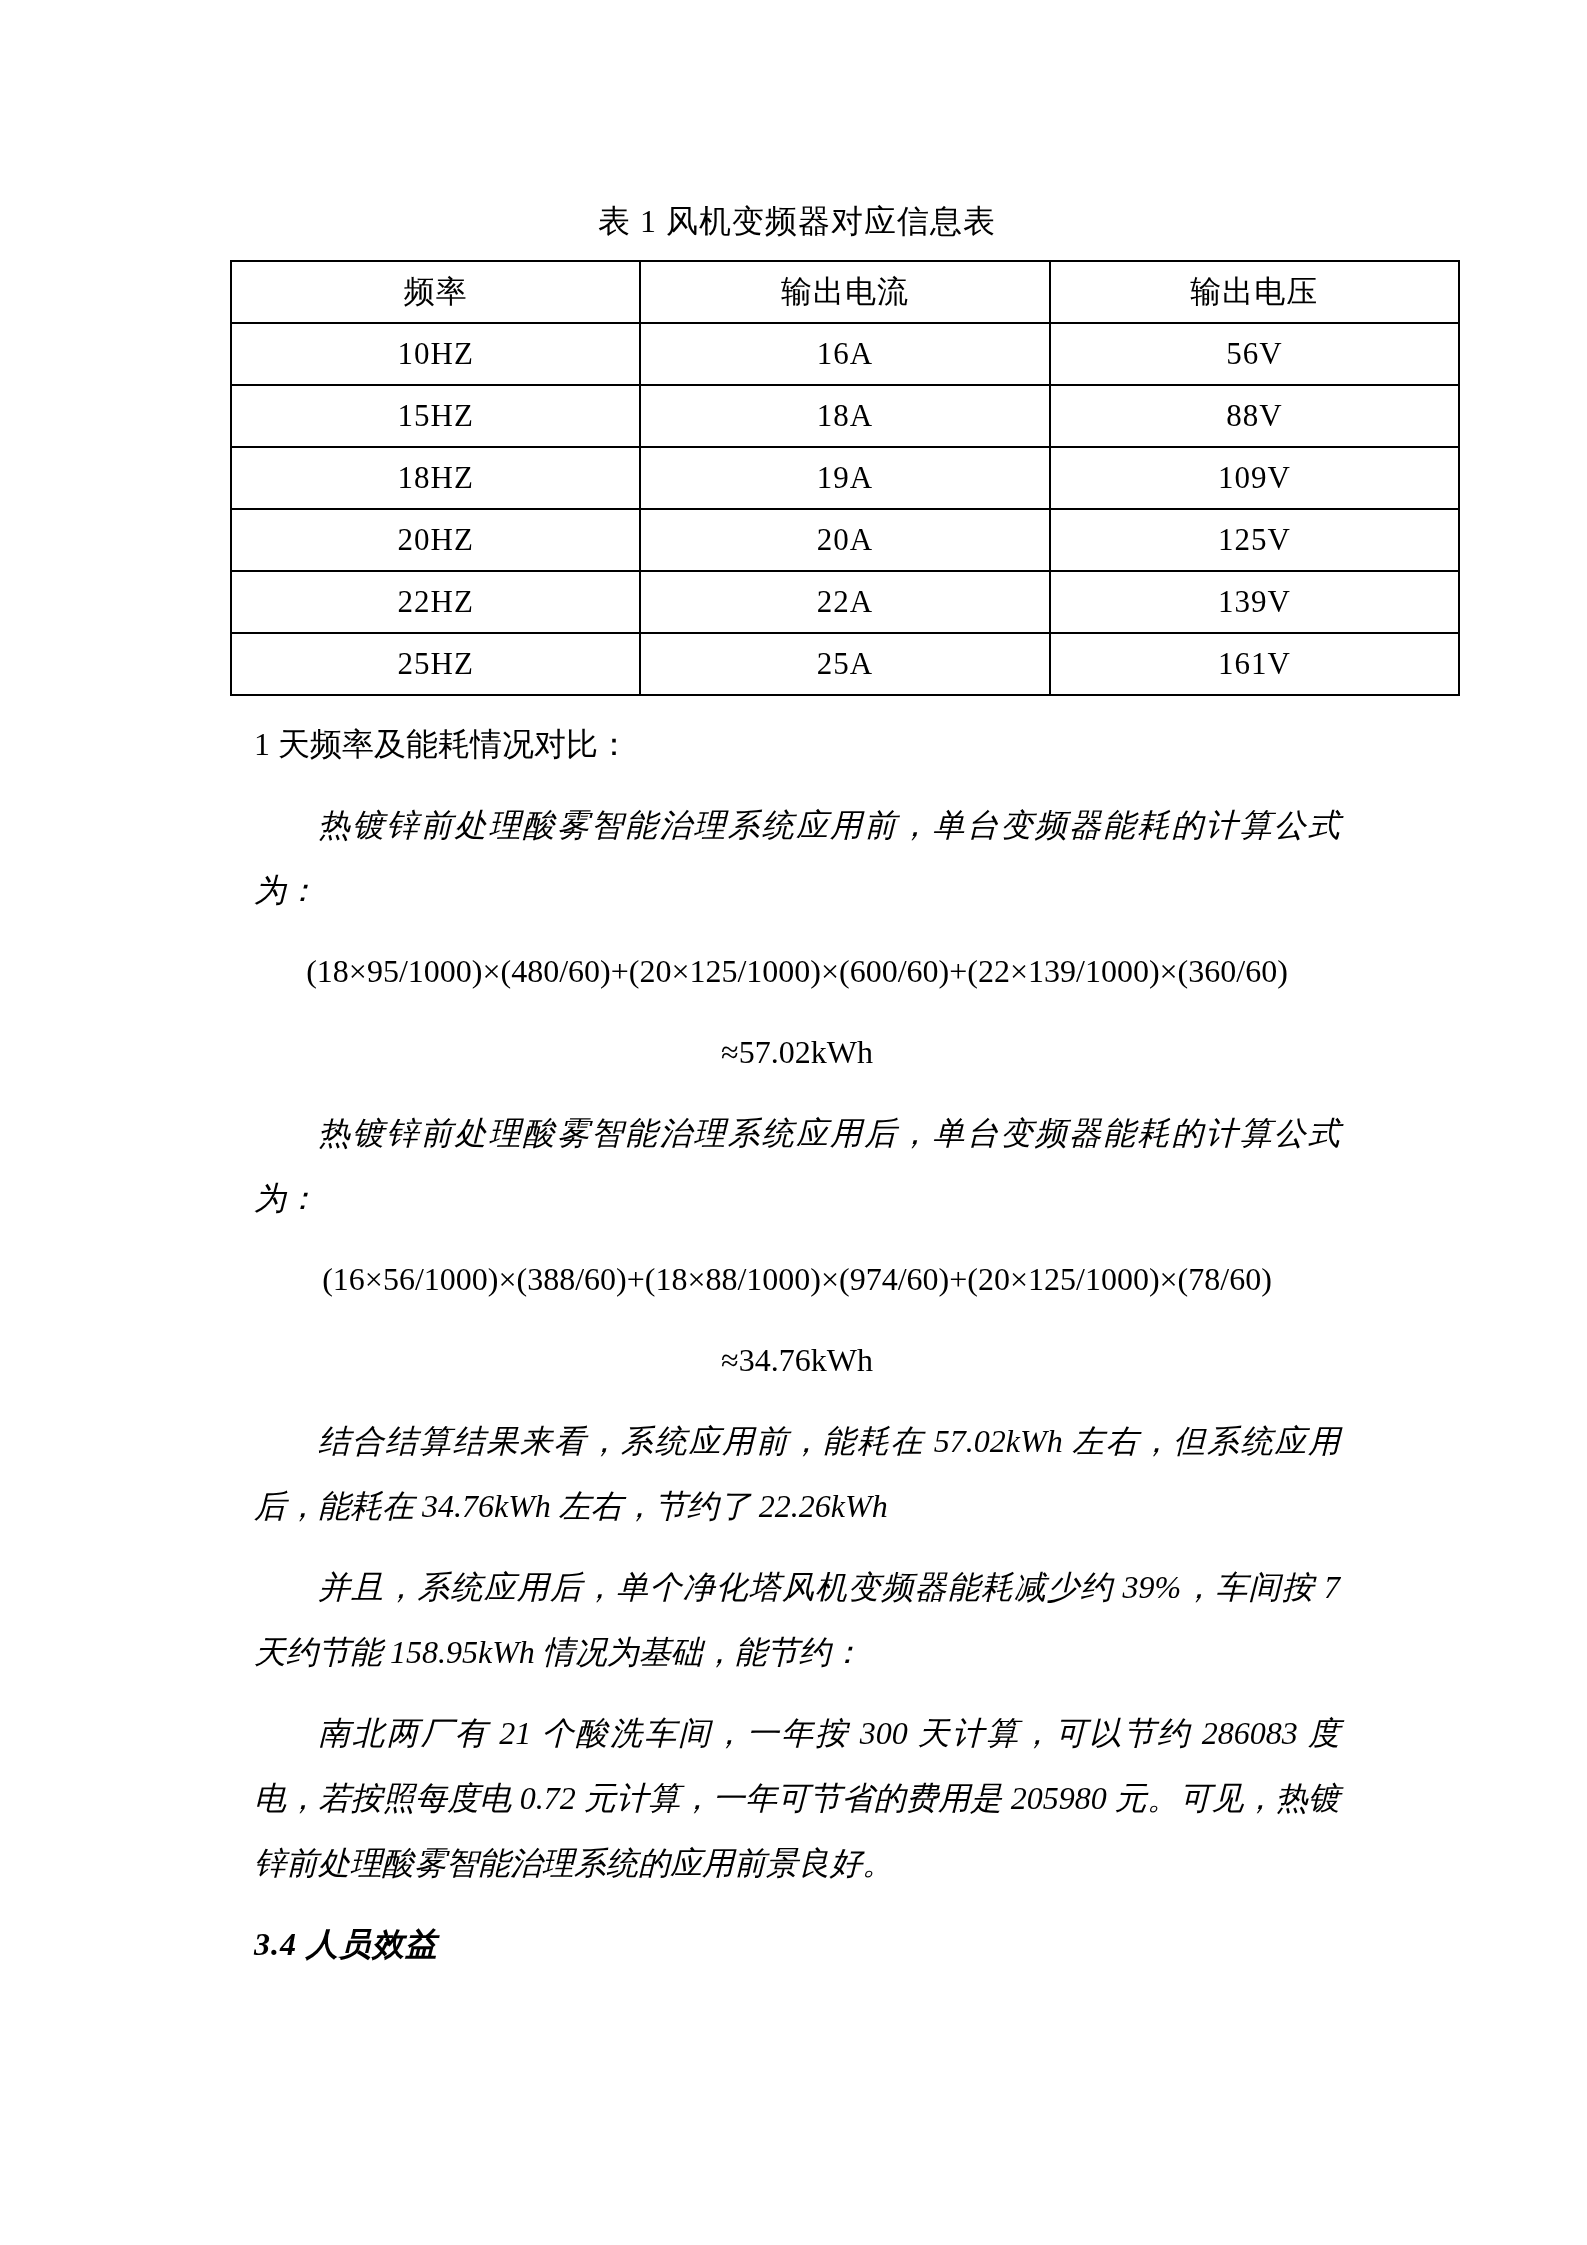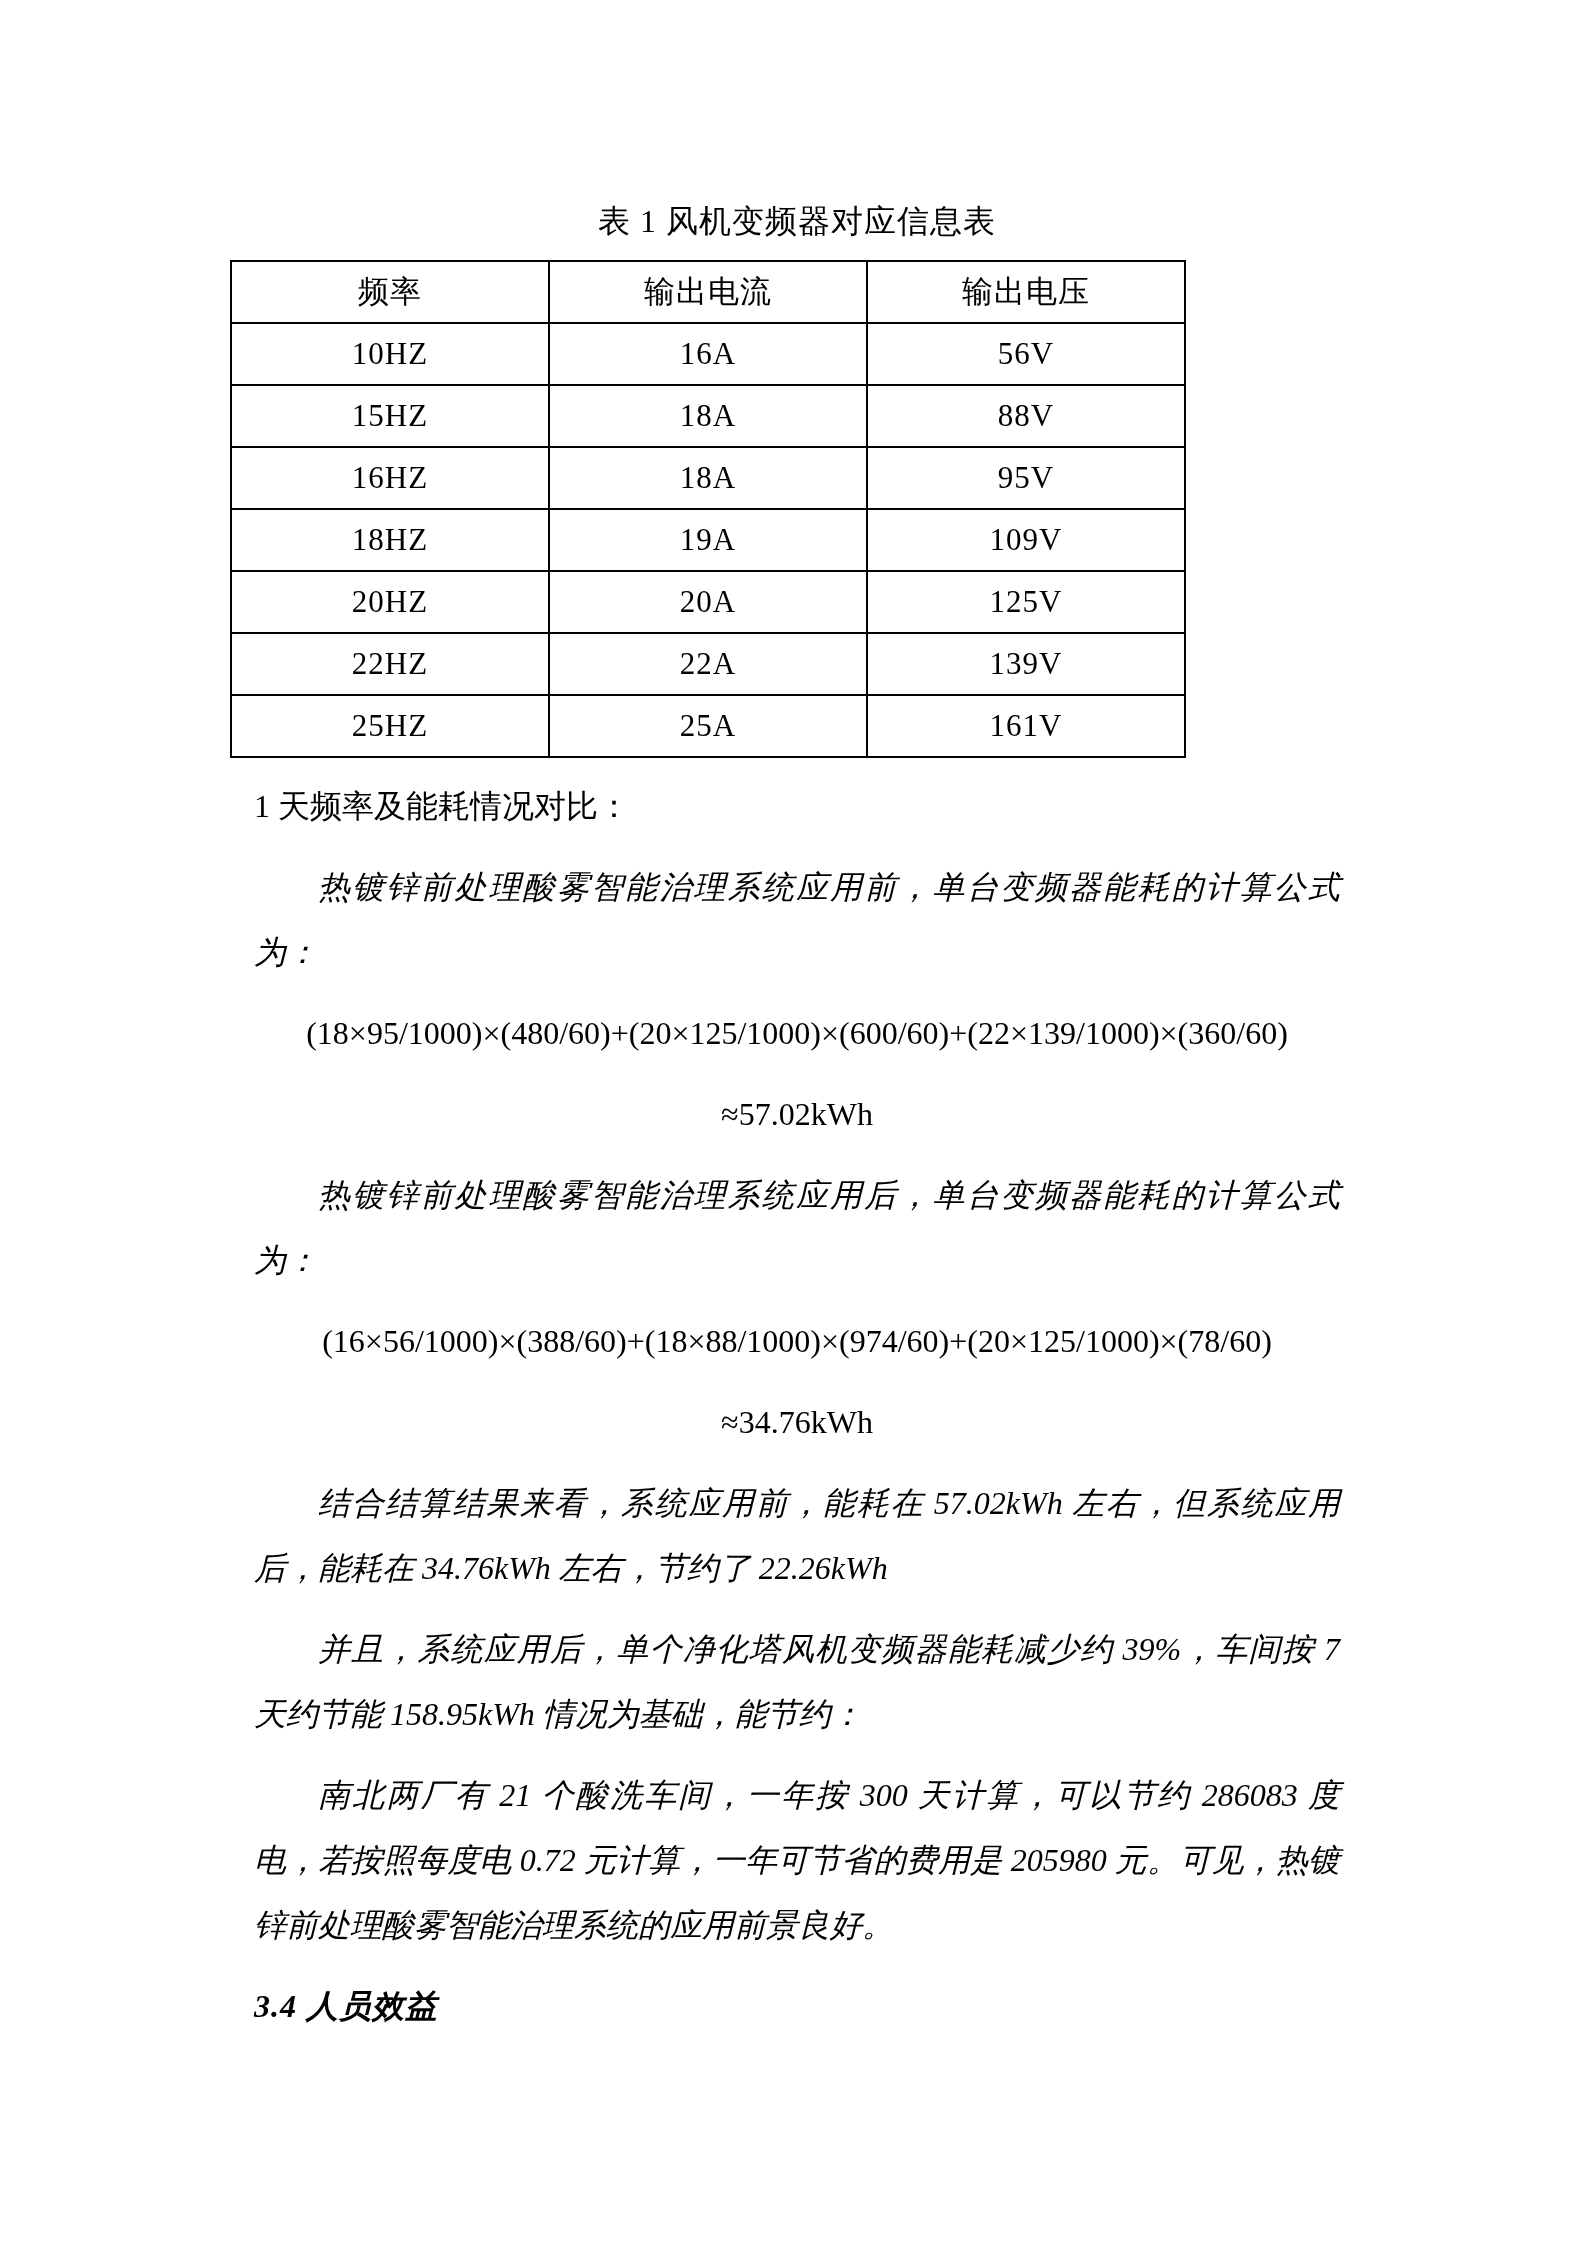--- a/index.html
+++ b/index.html
@@ -31,21 +31,21 @@
   .table-caption {
     text-align: center;
     font-size: 32px;
     line-height: 46px;
     margin-bottom: 16px;
     letter-spacing: 1px;
   }
   table.info-table {
     border-collapse: collapse;
     table-layout: fixed;
-    width: 956px;
+    width: 1230px;
     margin-left: -8px;
   }
   table.info-table th,
   table.info-table td {
     border: 2px solid #000000;
     height: 60px;
     text-align: center;
     vertical-align: middle;
     font-weight: normal;
     font-size: 31px;
@@ -87,25 +87,20 @@
           <td>10HZ</td>
           <td>16A</td>
           <td>56V</td>
         </tr>
         <tr>
           <td>15HZ</td>
           <td>18A</td>
           <td>88V</td>
         </tr>
         <tr>
-          <td>16HZ</td>
-          <td>18A</td>
-          <td>95V</td>
-        </tr>
-        <tr>
           <td>18HZ</td>
           <td>19A</td>
           <td>109V</td>
         </tr>
         <tr>
           <td>20HZ</td>
           <td>20A</td>
           <td>125V</td>
         </tr>
         <tr>

